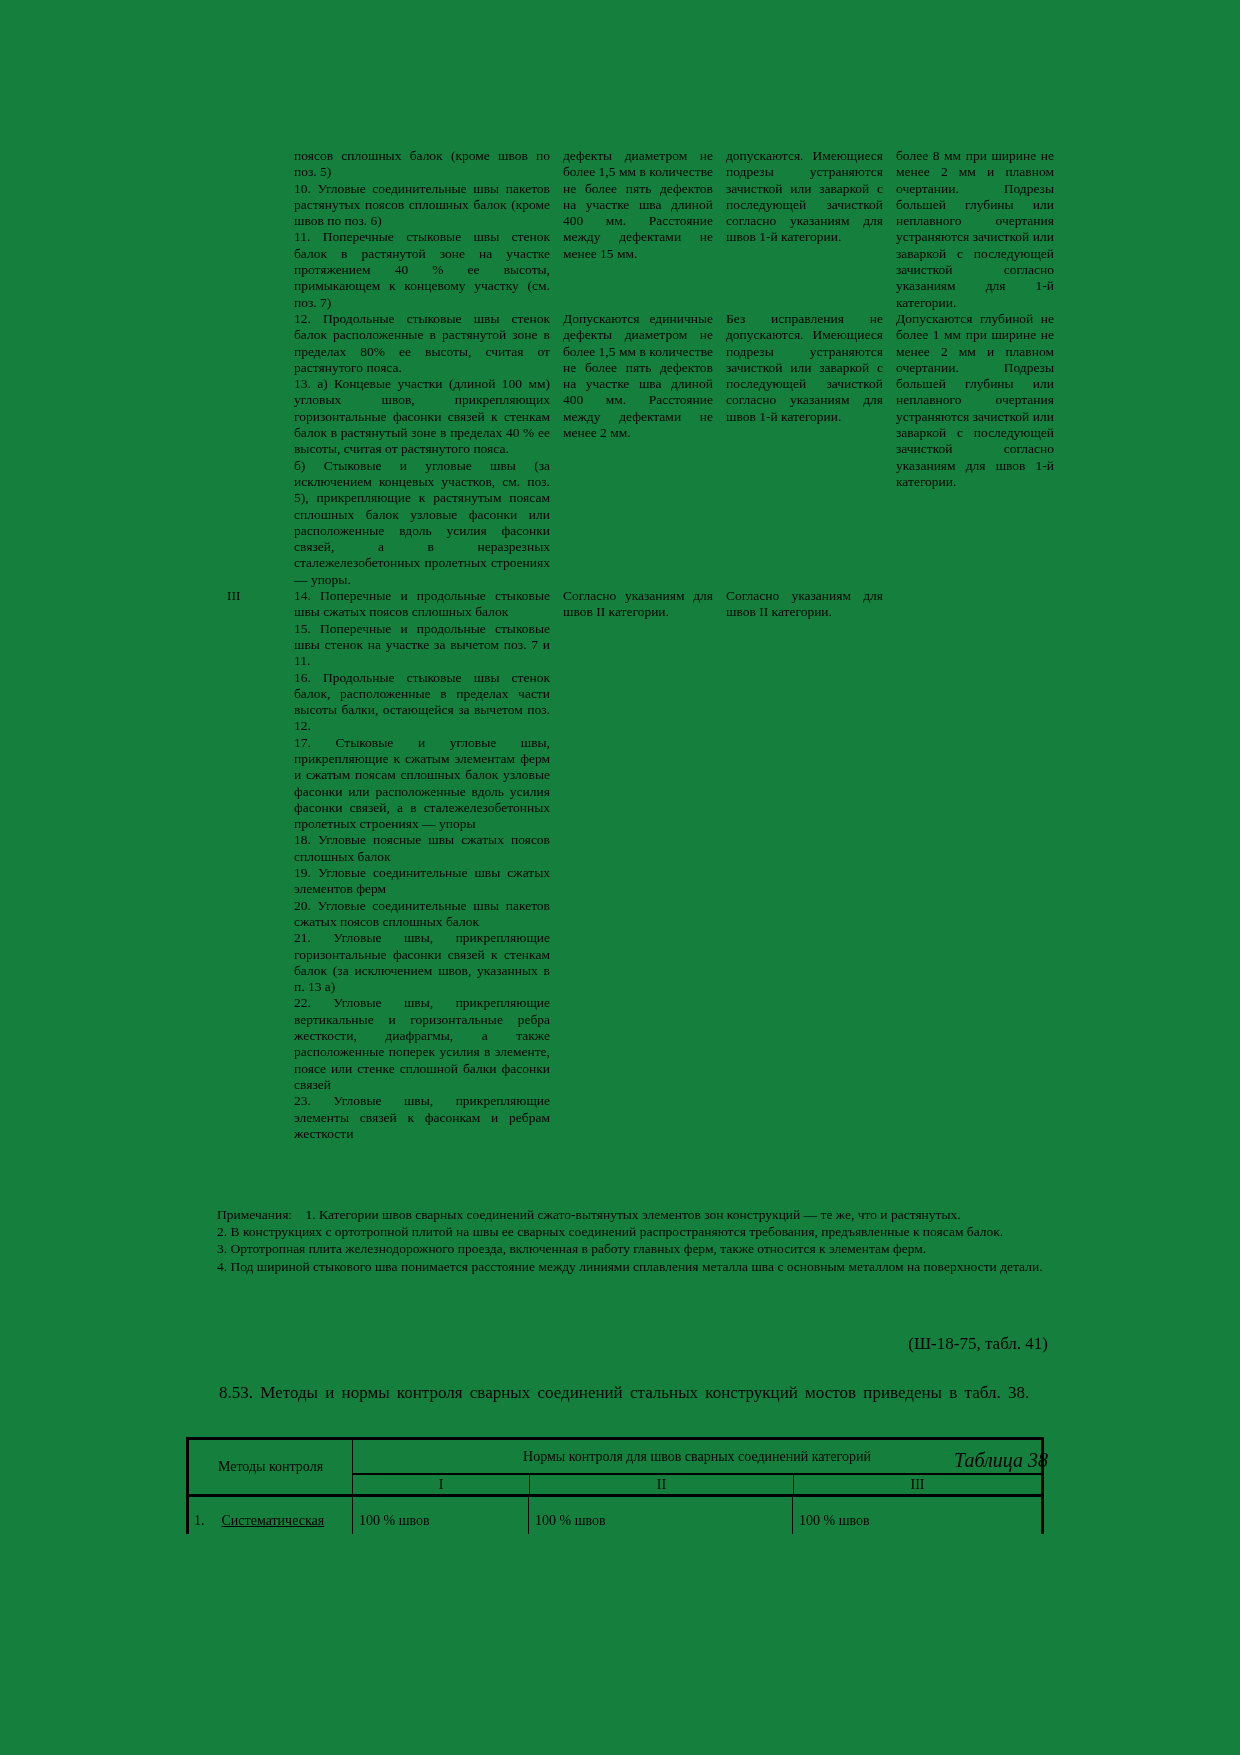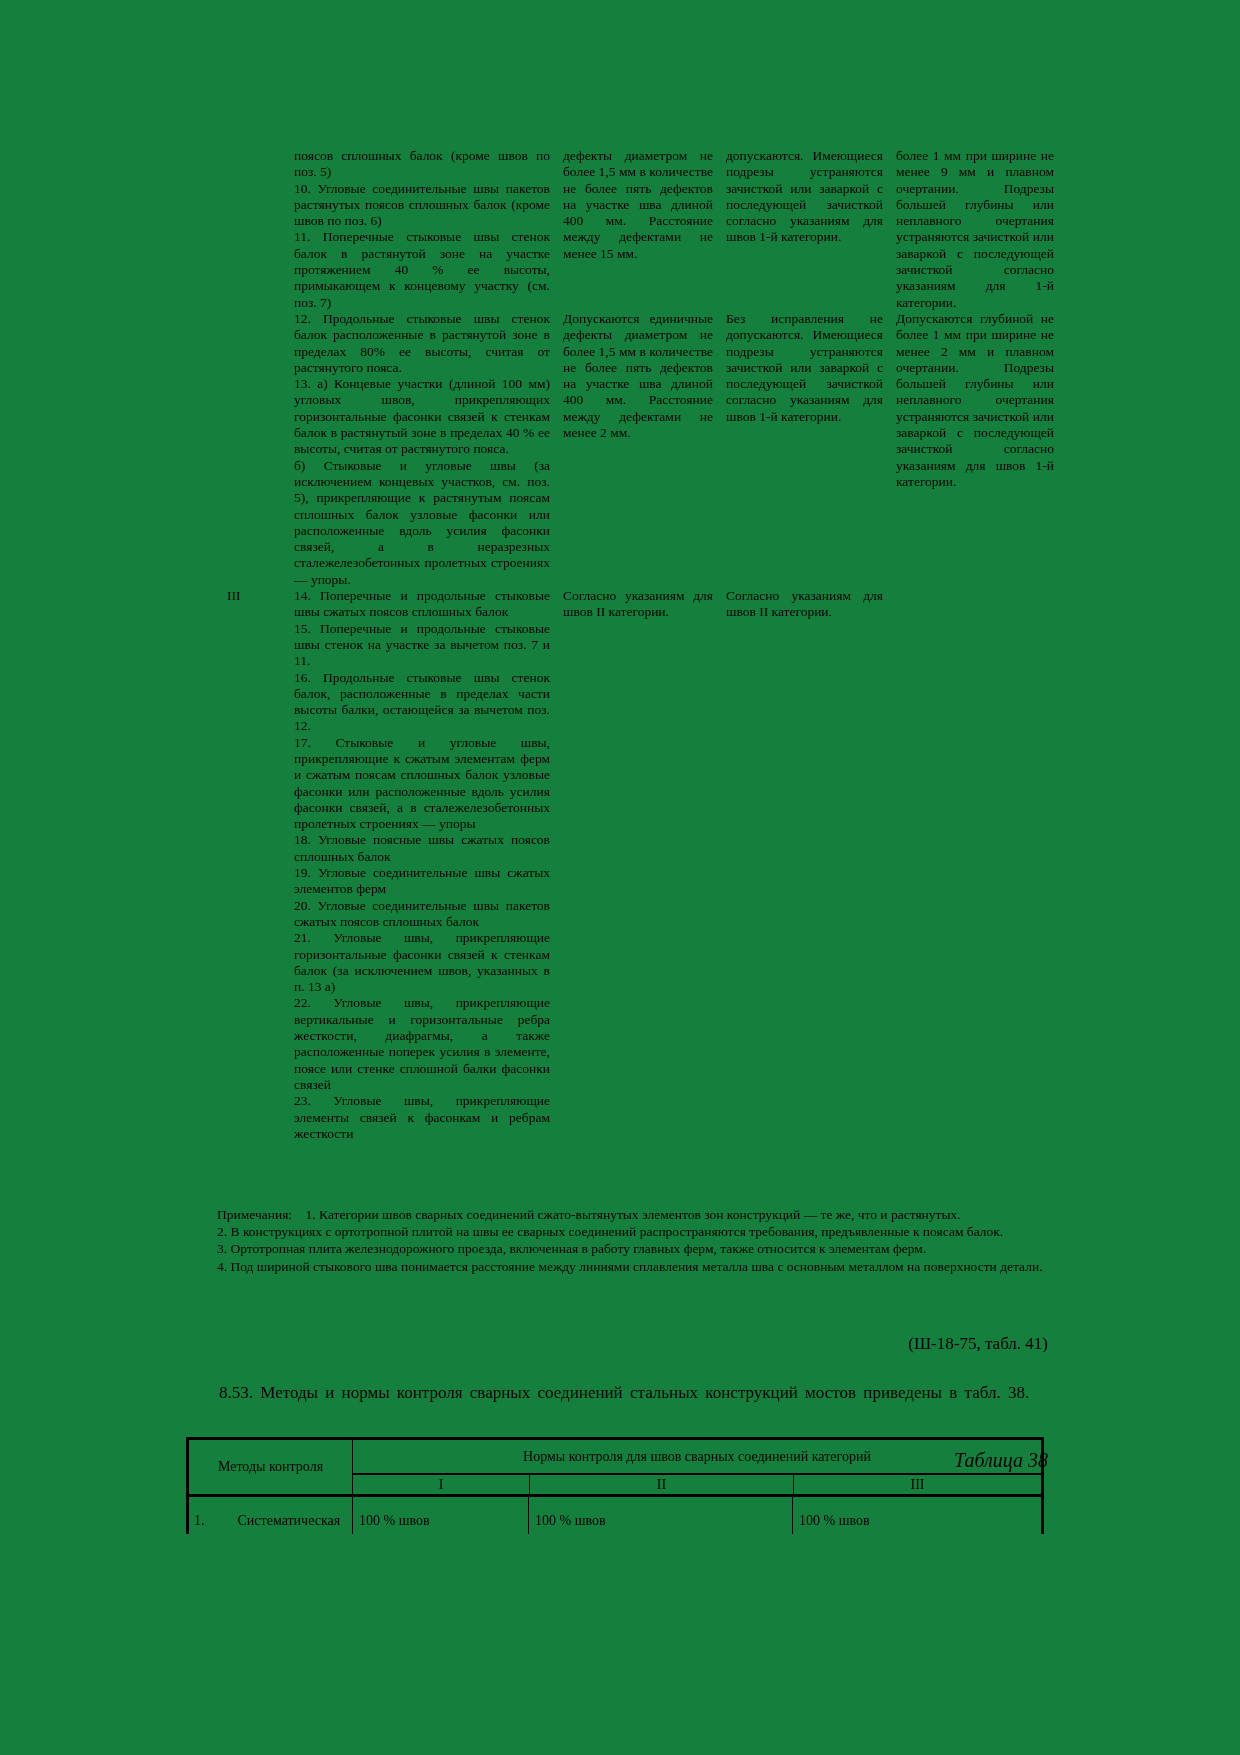--- a/index.html
+++ b/index.html
@@ -39,21 +39,21 @@
             grid-template-rows:35px 19px 3px 46px;}
   .h-method{grid-column:1;grid-row:1/3;border-right:1px solid #000;
             display:flex;align-items:center;justify-content:center;text-align:center;}
   .h-span{grid-column:2/5;grid-row:1;border-bottom:2px solid #000;
           display:flex;align-items:center;justify-content:center;}
   .h-cat{grid-row:2;display:flex;align-items:center;justify-content:center;}
   .bl{border-left:1px solid #000;}
   .br{border-right:1px solid #000;}
   .divider{grid-column:1/5;grid-row:3;background:#000;}
   .d-method{grid-column:1;grid-row:4;border-right:1px solid #000;padding:16px 4px 0 5px;}
-  .d-method .mtd{margin-left:33px;}
+  .d-method .mtd{margin-left:17px;text-decoration:underline;}
   .d-cell{grid-row:4;padding:16px 4px 0 6px;}
 </style>
 </head>
 <body>
 
 <div class="page">
 
   <div class="toptbl">
 
     <div class="cell marker"></div>
@@ -62,21 +62,21 @@
         <p>10. Угловые соединительные швы пакетов растянутых поясов сплошных балок (кроме швов по поз. 6)</p>
         <p>11. Поперечные стыковые швы стенок балок в растянутой зоне на участке протяжением 40 % ее высоты, примыкающем к концевому участку (см. поз. 7)</p>
       </div>
     <div class="cell">
         <p>дефекты диаметром не более 1,5 мм в количестве не более пять дефектов на участке шва длиной 400 мм. Расстояние между дефектами не менее 15 мм.</p>
       </div>
     <div class="cell">
         <p>допускаются. Имеющиеся подрезы устраняются зачисткой или заваркой с последующей зачисткой согласно указаниям для швов 1-й категории.</p>
       </div>
     <div class="cell">
-        <p>более 1 мм при ширине не менее 9 мм и плавном очертании. Подрезы большей глубины или неплавного очертания устраняются зачисткой или заваркой с последующей зачисткой согласно указаниям для 1-й категории.</p>
+        <p>более 8 мм при ширине не менее 2 мм и плавном очертании. Подрезы большей глубины или неплавного очертания устраняются зачисткой или заваркой с последующей зачисткой согласно указаниям для 1-й категории.</p>
       </div>
 
     <div class="cell marker"></div>
     <div class="cell">
         <p>12. Продольные стыковые швы стенок балок расположенные в растянутой зоне в пределах 80% ее высоты, считая от растянутого пояса.</p>
         <p>13. а) Концевые участки (длиной 100 мм) угловых швов, прикрепляющих горизонтальные фасонки связей к стенкам балок в растянутый зоне в пределах 40 % ее высоты, считая от растянутого пояса.</p>
         <p>б) Стыковые и угловые швы (за исключением концевых участков, см. поз. 5), прикрепляющие к растянутым поясам сплошных балок узловые фасонки или расположенные вдоль усилия фасонки связей, а в неразрезных сталежелезобетонных пролетных строениях — упоры.</p>
       </div>
     <div class="cell">
         <p>Допускаются единичные дефекты диаметром не более 1,5 мм в количестве не более пять дефектов на участке шва длиной 400 мм. Расстояние между дефектами не менее 2 мм.</p>

